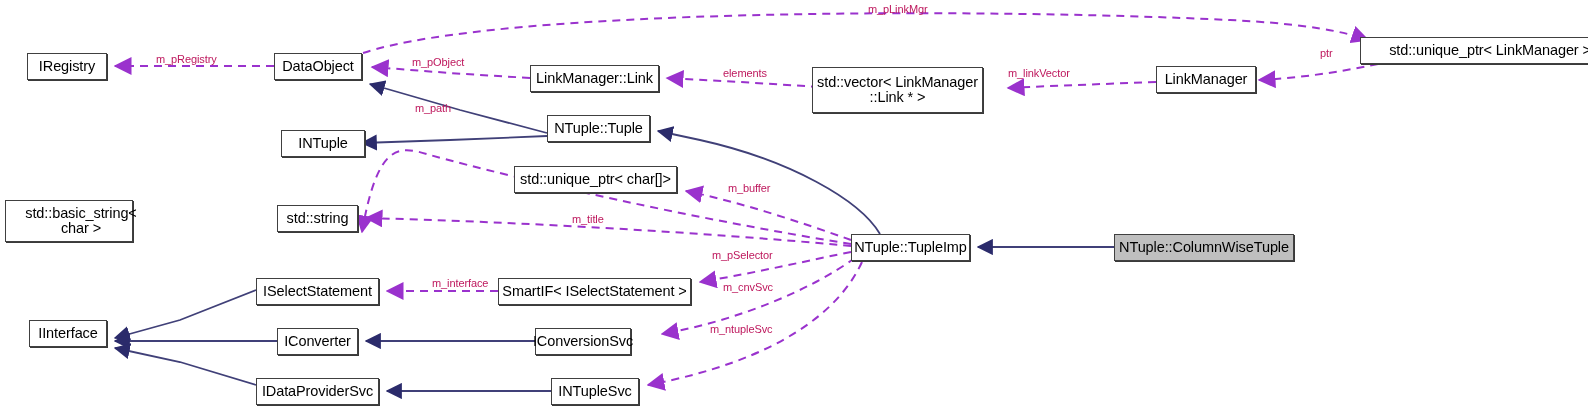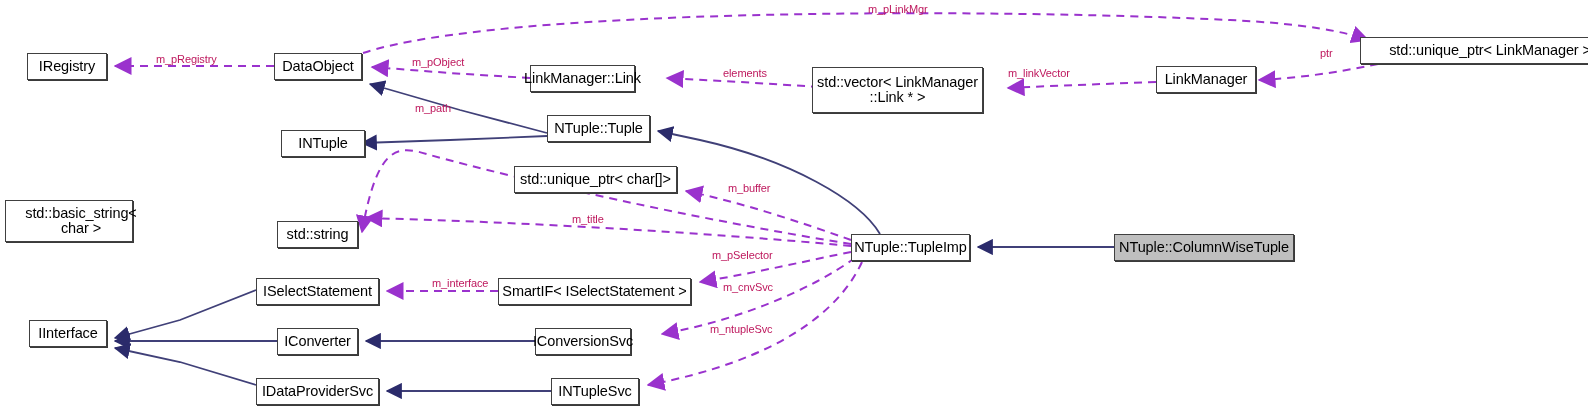--- a/index.html
+++ b/index.html
@@ -90,31 +90,31 @@
         <path d="M 277,341 L 115,341" fill="none" stroke="#404078" stroke-width="1.8" marker-end="url(#arrow-inherit)"></path>
         <path d="M 256,385 L 180,362 L 115,348" fill="none" stroke="#404078" stroke-width="1.8" marker-end="url(#arrow-inherit)"></path>
         <path d="M 535,341 L 366,341" fill="none" stroke="#404078" stroke-width="1.8" marker-end="url(#arrow-inherit)"></path>
         <path d="M 551,391 L 387,391" fill="none" stroke="#404078" stroke-width="1.8" marker-end="url(#arrow-inherit)"></path>
       </g>
   </svg>
 
   <div id="nodes-group">
       <div class="uml-node" style="left: 27px; top: 53px; width: 80px; height: 27px;">IRegistry</div>
       <div class="uml-node" style="left: 274px; top: 53px; width: 88px; height: 27px;">DataObject</div>
-      <div class="uml-node" style="left: 530px; top: 65px; width: 105px; height: 27px;">LinkManager::Link</div>
+      <div class="uml-node" style="left: 530px; top: 65px; width: 129px; height: 27px;">LinkManager::Link</div>
       <div class="uml-node" style="left: 812px; top: 67px; width: 171px; height: 46px;">std::vector&lt; LinkManager
 ::Link * &gt;</div>
       <div class="uml-node" style="left: 1156px; top: 66px; width: 100px; height: 27px; text-align: right;">LinkManager</div>
       <div class="uml-node" style="left: 1360px; top: 37px; width: 260px; height: 27px;">std::unique_ptr&lt; LinkManager &gt;</div>
       <div class="uml-node" style="left: 281px; top: 130px; width: 84px; height: 27px;">INTuple</div>
       <div class="uml-node" style="left: 547px; top: 115px; width: 103px; height: 27px;">NTuple::Tuple</div>
       <div class="uml-node" style="left: 514px; top: 166px; width: 163px; height: 27px;">std::unique_ptr&lt; char[]&gt;</div>
       <div class="uml-node" style="left: 5px; top: 200px; width: 128px; height: 42px; padding-left: 24px;">std::basic_string&lt;
 char &gt;</div>
-      <div class="uml-node" style="left: 277px; top: 205px; width: 81px; height: 27px; margin-top: 16px;">std::string</div>
+      <div class="uml-node" style="left: 277px; top: 205px; width: 81px; height: 27px;">std::string</div>
       <div class="uml-node" style="left: 851px; top: 234px; width: 119px; height: 27px;">NTuple::TupleImp</div>
       <div class="uml-node highlight" style="left: 1114px; top: 234px; width: 180px; height: 27px;">NTuple::ColumnWiseTuple</div>
       <div class="uml-node" style="left: 256px; top: 278px; width: 123px; height: 27px;">ISelectStatement</div>
       <div class="uml-node" style="left: 498px; top: 278px; width: 193px; height: 27px;">SmartIF&lt; ISelectStatement &gt;</div>
       <div class="uml-node" style="left: 29px; top: 320px; width: 78px; height: 27px;">IInterface</div>
       <div class="uml-node" style="left: 277px; top: 328px; width: 81px; height: 27px;">IConverter</div>
       <div class="uml-node" style="left: 535px; top: 328px; width: 96px; height: 27px;">IConversionSvc</div>
       <div class="uml-node" style="left: 256px; top: 378px; width: 123px; height: 27px;">IDataProviderSvc</div>
       <div class="uml-node" style="left: 551px; top: 378px; width: 88px; height: 27px;">INTupleSvc</div>
     </div>

